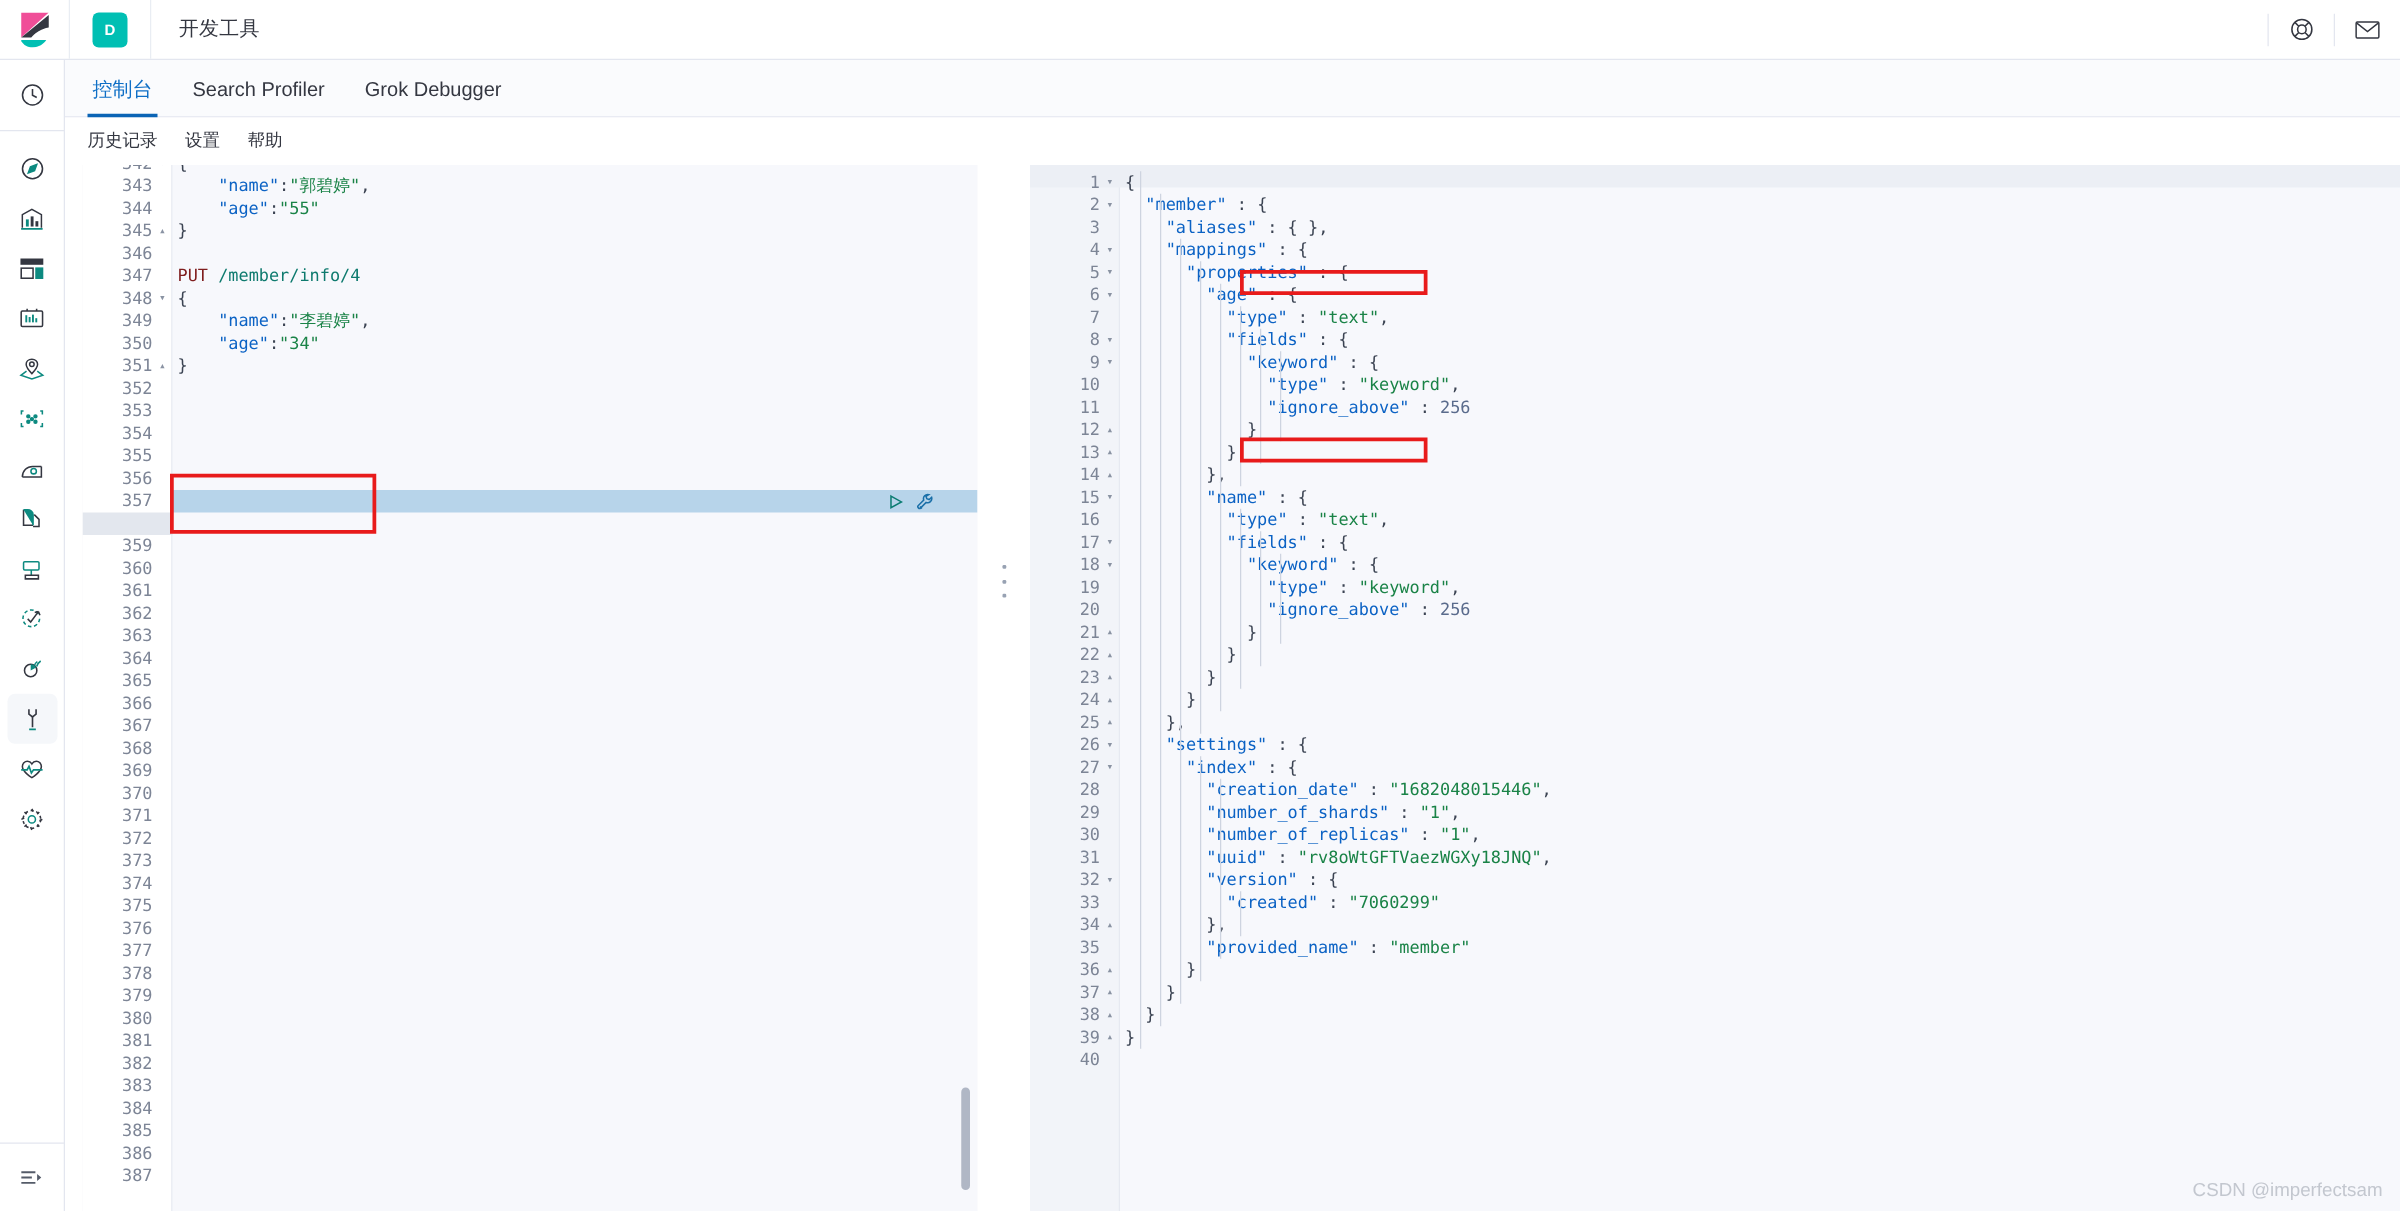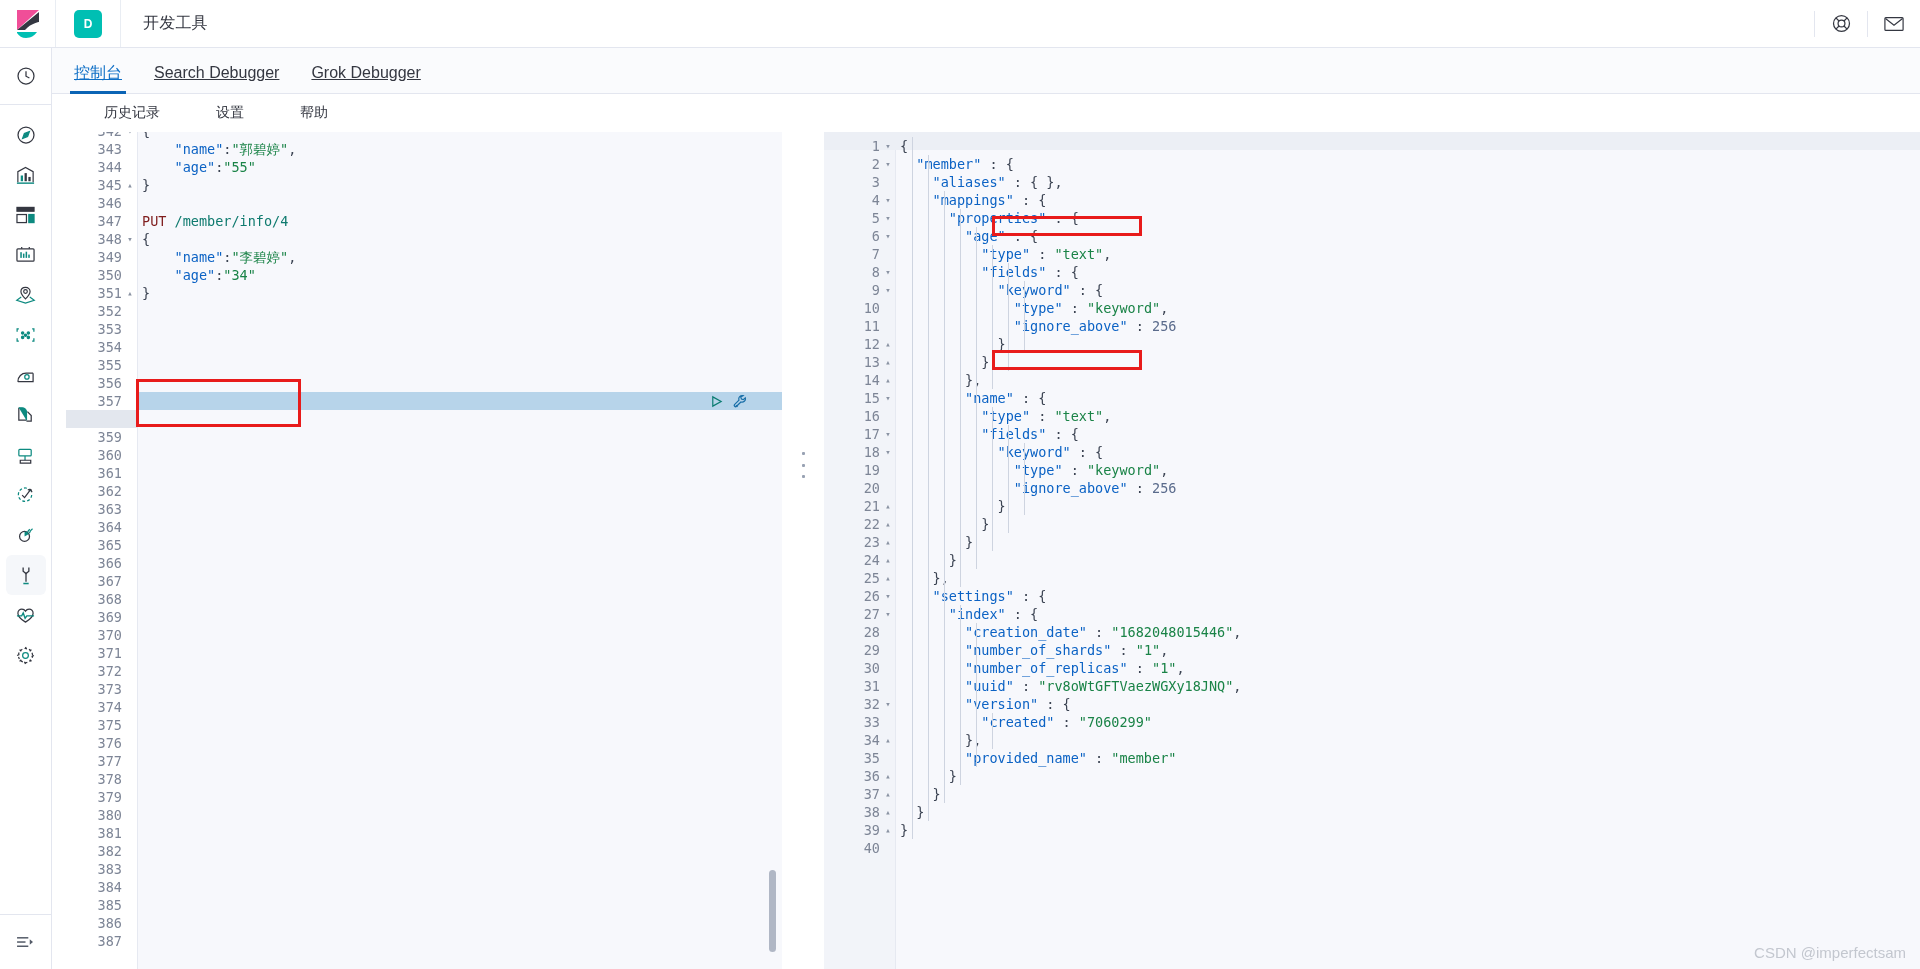--- a/index.html
+++ b/index.html
@@ -69,35 +69,35 @@
   
   .tabs-row {
     position: absolute; top: 48px; left: 52px; width: 1868px; height: 46px;
     background: #fafbfd;
     border-bottom: 1px solid #e3e6ef;
     display: flex; align-items: flex-end;
     padding-left: 6px;
   }
   .tab {
     font-size: 16px; color: #343741; padding: 0 16px 12px 16px;
-    cursor: pointer; position: relative; line-height: 1; text-decoration: underline;
+    cursor: pointer; position: relative; line-height: 1;
   }
   .tab.active { color: #0f6fc6; }
   .tab.active::after {
     content: ""; position: absolute; left: 12px; right: 12px; bottom: -1px;
     height: 3px; background: #0b64b5;
   }
 
   
   .submenu {
     position: absolute; top: 94px; left: 52px; width: 1868px; height: 38px;
     background: #ffffff; display: flex; align-items: center;
     padding-left: 18px; gap: 22px;
   }
-  .submenu-item { font-size: 14px; color: #343741; cursor: pointer; margin-left: 34px; }
+  .submenu-item { font-size: 14px; color: #343741; cursor: pointer; }
 
   
   .panes {
     position: absolute; top: 132px; left: 52px; width: 1868px; height: 837px;
     background: #ffffff;
   }
   .pane-left {
     position: absolute; top: 0; left: 14px; width: 716px; height: 837px;
     background: #f7f8fc; overflow: hidden;
   }
@@ -413,21 +413,21 @@
           <line x1="1" y1="7.5" x2="10" y2="7.5"></line>
           <line x1="1" y1="12" x2="13" y2="12"></line>
           <path d="M14.5 4.5 L18 7.5 L14.5 10.5 Z" fill="#545b68" stroke="none"></path>
         </svg>
       </span>
     </div>
   </div>
 
   <div class="tabs-row">
     <div class="tab active">控制台</div>
-    <div class="tab">Search Debugger</div>
+    <div class="tab">Search Profiler</div>
     <div class="tab">Grok Debugger</div>
   </div>
 
   <div class="submenu">
     <div class="submenu-item">历史记录</div>
     <div class="submenu-item">设置</div>
     <div class="submenu-item">帮助</div>
   </div>
 
   <div class="panes">

